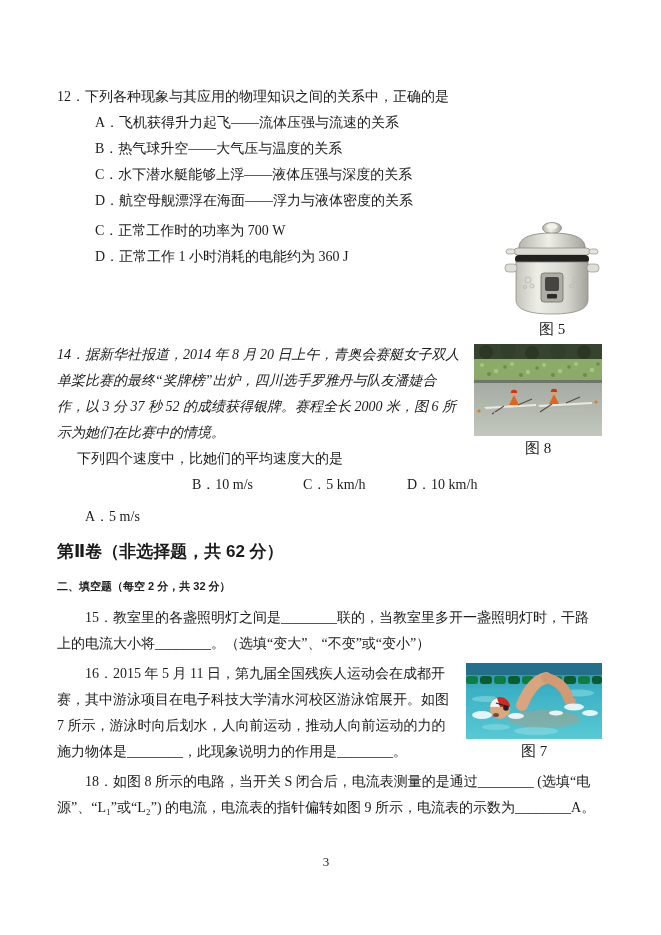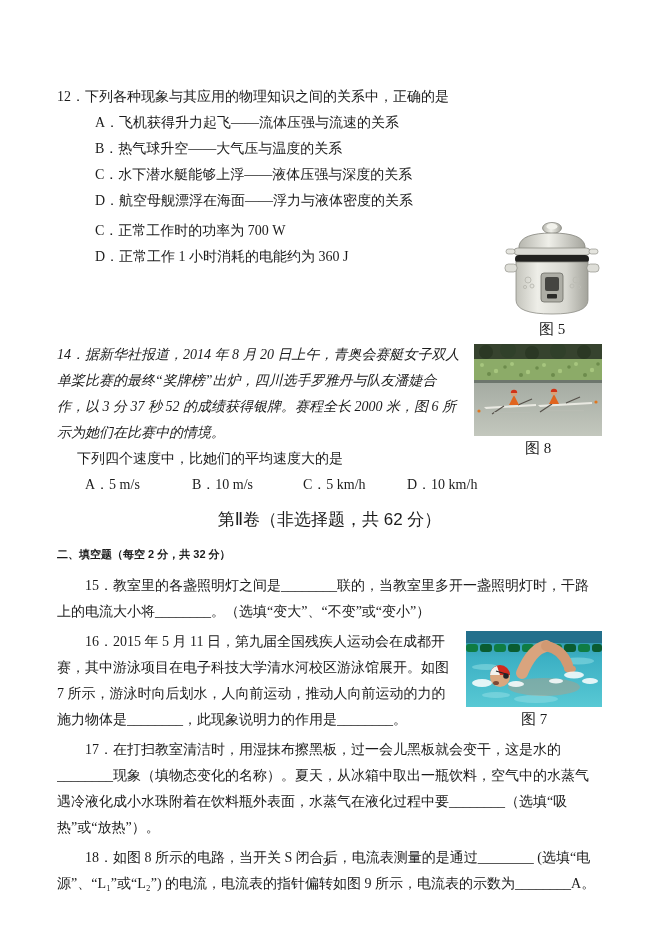--- a/index.html
+++ b/index.html
@@ -15,29 +15,29 @@
     overflow:hidden;
   }
   .q { overflow:hidden; margin-bottom:4px; }
   p { margin:0; line-height:26px; }
   .opt { padding-left:38px; }
   .para { text-indent:28px; }
   .q14 .stem { font-style:italic; }
   .q14 .prompt { padding-left:20px; }
   .hopts { display:flex; padding-left:28px; line-height:26px; }
   .hopt { display:inline-block; }
-  .hopt.o1 { width:107px; }
+  .hopt.o1 { width:107px;margin-top:32px; }
   .hopt.o2 { width:111px; }
   .hopt.o3 { width:104px; }
   figure.fig { float:right; margin:2px 0 0 12px; text-align:center; }
   figure.fig svg { display:block; margin:0 auto; }
   .caption { font-size:15px; line-height:18px; margin-top:3px; color:#1b1b1b; }
   .part-title {
-    margin:10px 0 9px; text-align:center;
-    font-size:17px; font-weight:normal; line-height:24px;
+    margin:10px 0 9px; text-align:left;
+    font-size:17px; font-weight:bold; line-height:24px;
     font-family:"Liberation Sans","DejaVu Sans",sans-serif;
   }
   .fill-title {
     margin:0 0 6px; font-size:11px; font-weight:bold; line-height:26px;
     font-family:"Liberation Sans","DejaVu Sans",sans-serif;
   }
   .page-num {
     position:absolute; top:854px; left:0; width:100%;
     text-align:center; font-size:13px;
   }
@@ -223,22 +223,19 @@
           <ellipse cx="108" cy="44" rx="10" ry="3.5"></ellipse>
             <ellipse cx="124" cy="50" rx="8" ry="3"></ellipse>
           <ellipse cx="90" cy="50" rx="7" ry="2.5"></ellipse>
         </g>
       </svg>
       <figcaption class="caption">图 7</figcaption>
     </figure>
     <p class="para">16．2015 年 5 月 11 日，第九届全国残疾人运动会在成都开赛，其中游泳项目在电子科技大学清水河校区游泳馆展开。如图 7 所示，游泳时向后划水，人向前运动，推动人向前运动的力的施力物体是________，此现象说明力的作用是________。</p>
   </section>
 
-  <section class="q">
-    <p class="para">17．在打扫教室清洁时，用湿抹布擦黑板，过一会儿黑板就会变干，这是水的________现象（填物态变化的名称）。夏天，从冰箱中取出一瓶饮料，空气中的水蒸气遇冷液化成小水珠附着在饮料瓶外表面，水蒸气在液化过程中要________（选填“吸热”或“放热”）。</p>
-  </section>
 
   <section class="q">
     <p class="para">18．如图 8 所示的电路，当开关 S 闭合后，电流表测量的是通过________ (选填“电源”、“L₁”或“L₂”) 的电流，电流表的指针偏转如图 9 所示，电流表的示数为________A。</p>
   </section>
 
   <div class="page-num">3</div>
 </div>
 
 </body></html>

